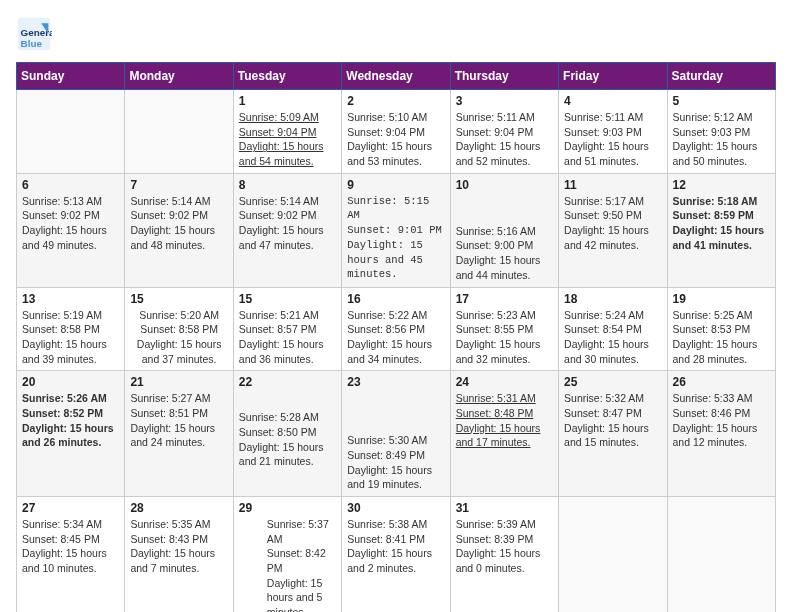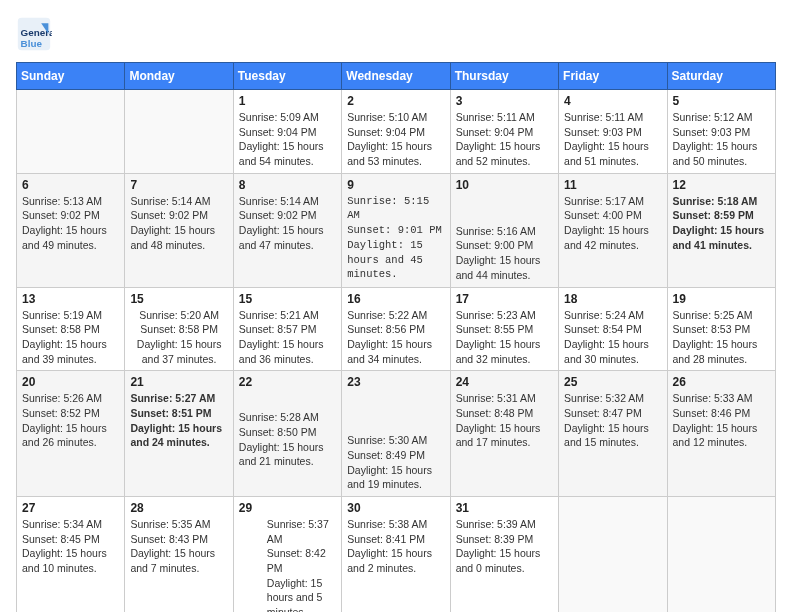--- a/index.html
+++ b/index.html
@@ -36,21 +36,21 @@
     .location-title {
       font-size: 15px;
       color: #555;
     }
     .calendar {
       width: 100%;
       border-collapse: collapse;
       font-size: 11px;
     }
     .calendar th {
-      background-color: #3b82f6;
+      background-color: #701a75;
       color: white;
       padding: 6px 4px;
       text-align: left;
       font-size: 12px;
       font-weight: bold;
       border: 1px solid #2a5a9f;
     }
     .calendar td {
       border: 1px solid #ccc;
       vertical-align: top;
@@ -114,21 +114,21 @@
         <th>Friday</th>
         <th>Saturday</th>
       </tr>
   </thead>
   <tbody id="calendar-body">
   <tr>
         <td class="empty-cell"></td>
         <td class="empty-cell"></td>
         <td>
           <span class="day-number">1</span>
-          <div class="day-info" style="white-space: pre-line;">Sunrise: 5:09 AM
+          <div class="day-info" style="white-space: pre-line; text-decoration: underline;">Sunrise: 5:09 AM
 Sunset: 9:04 PM
 Daylight: 15 hours and 54 minutes.</div>
         </td>
         <td>
           <span class="day-number">2</span>
           <div class="day-info" style="white-space: pre-line;">Sunrise: 5:10 AM
 Sunset: 9:04 PM
 Daylight: 15 hours and 53 minutes.</div>
         </td>
         <td>
@@ -177,21 +177,21 @@
         </td>
         <td>
           <span class="day-number">10</span>
           <div class="day-info" style="white-space: pre-line; margin-top: 32px;">Sunrise: 5:16 AM
 Sunset: 9:00 PM
 Daylight: 15 hours and 44 minutes.</div>
         </td>
         <td>
           <span class="day-number">11</span>
           <div class="day-info" style="white-space: pre-line;">Sunrise: 5:17 AM
-Sunset: 4:00 PM
+Sunset: 9:50 PM
 Daylight: 15 hours and 42 minutes.</div>
         </td>
         <td>
           <span class="day-number">12</span>
           <div class="day-info" style="white-space: pre-line; font-weight: bold;">Sunrise: 5:18 AM
 Sunset: 8:59 PM
 Daylight: 15 hours and 41 minutes.</div>
         </td>
       </tr>
       <tr>
@@ -234,45 +234,45 @@
         <td>
           <span class="day-number">19</span>
           <div class="day-info" style="white-space: pre-line;">Sunrise: 5:25 AM
 Sunset: 8:53 PM
 Daylight: 15 hours and 28 minutes.</div>
         </td>
       </tr>
       <tr>
         <td>
           <span class="day-number">20</span>
-          <div class="day-info" style="white-space: pre-line;">Sunrise: 5:26 AM
+          <div class="day-info" style="white-space: pre-line; font-weight: bold;">Sunrise: 5:26 AM
 Sunset: 8:52 PM
 Daylight: 15 hours and 26 minutes.</div>
         </td>
         <td>
           <span class="day-number">21</span>
-          <div class="day-info" style="white-space: pre-line; font-weight: bold;">Sunrise: 5:27 AM
+          <div class="day-info" style="white-space: pre-line;">Sunrise: 5:27 AM
 Sunset: 8:51 PM
 Daylight: 15 hours and 24 minutes.</div>
         </td>
         <td>
           <span class="day-number">22</span>
           <div class="day-info" style="white-space: pre-line; margin-top: 21px;">Sunrise: 5:28 AM
 Sunset: 8:50 PM
 Daylight: 15 hours and 21 minutes.</div>
         </td>
         <td>
           <span class="day-number">23</span>
           <div class="day-info" style="white-space: pre-line; margin-top: 44px;">Sunrise: 5:30 AM
 Sunset: 8:49 PM
 Daylight: 15 hours and 19 minutes.</div>
         </td>
         <td>
           <span class="day-number">24</span>
-          <div class="day-info" style="white-space: pre-line;">Sunrise: 5:31 AM
+          <div class="day-info" style="white-space: pre-line; text-decoration: underline;">Sunrise: 5:31 AM
 Sunset: 8:48 PM
 Daylight: 15 hours and 17 minutes.</div>
         </td>
         <td>
           <span class="day-number">25</span>
           <div class="day-info" style="white-space: pre-line;">Sunrise: 5:32 AM
 Sunset: 8:47 PM
 Daylight: 15 hours and 15 minutes.</div>
         </td>
         <td>

